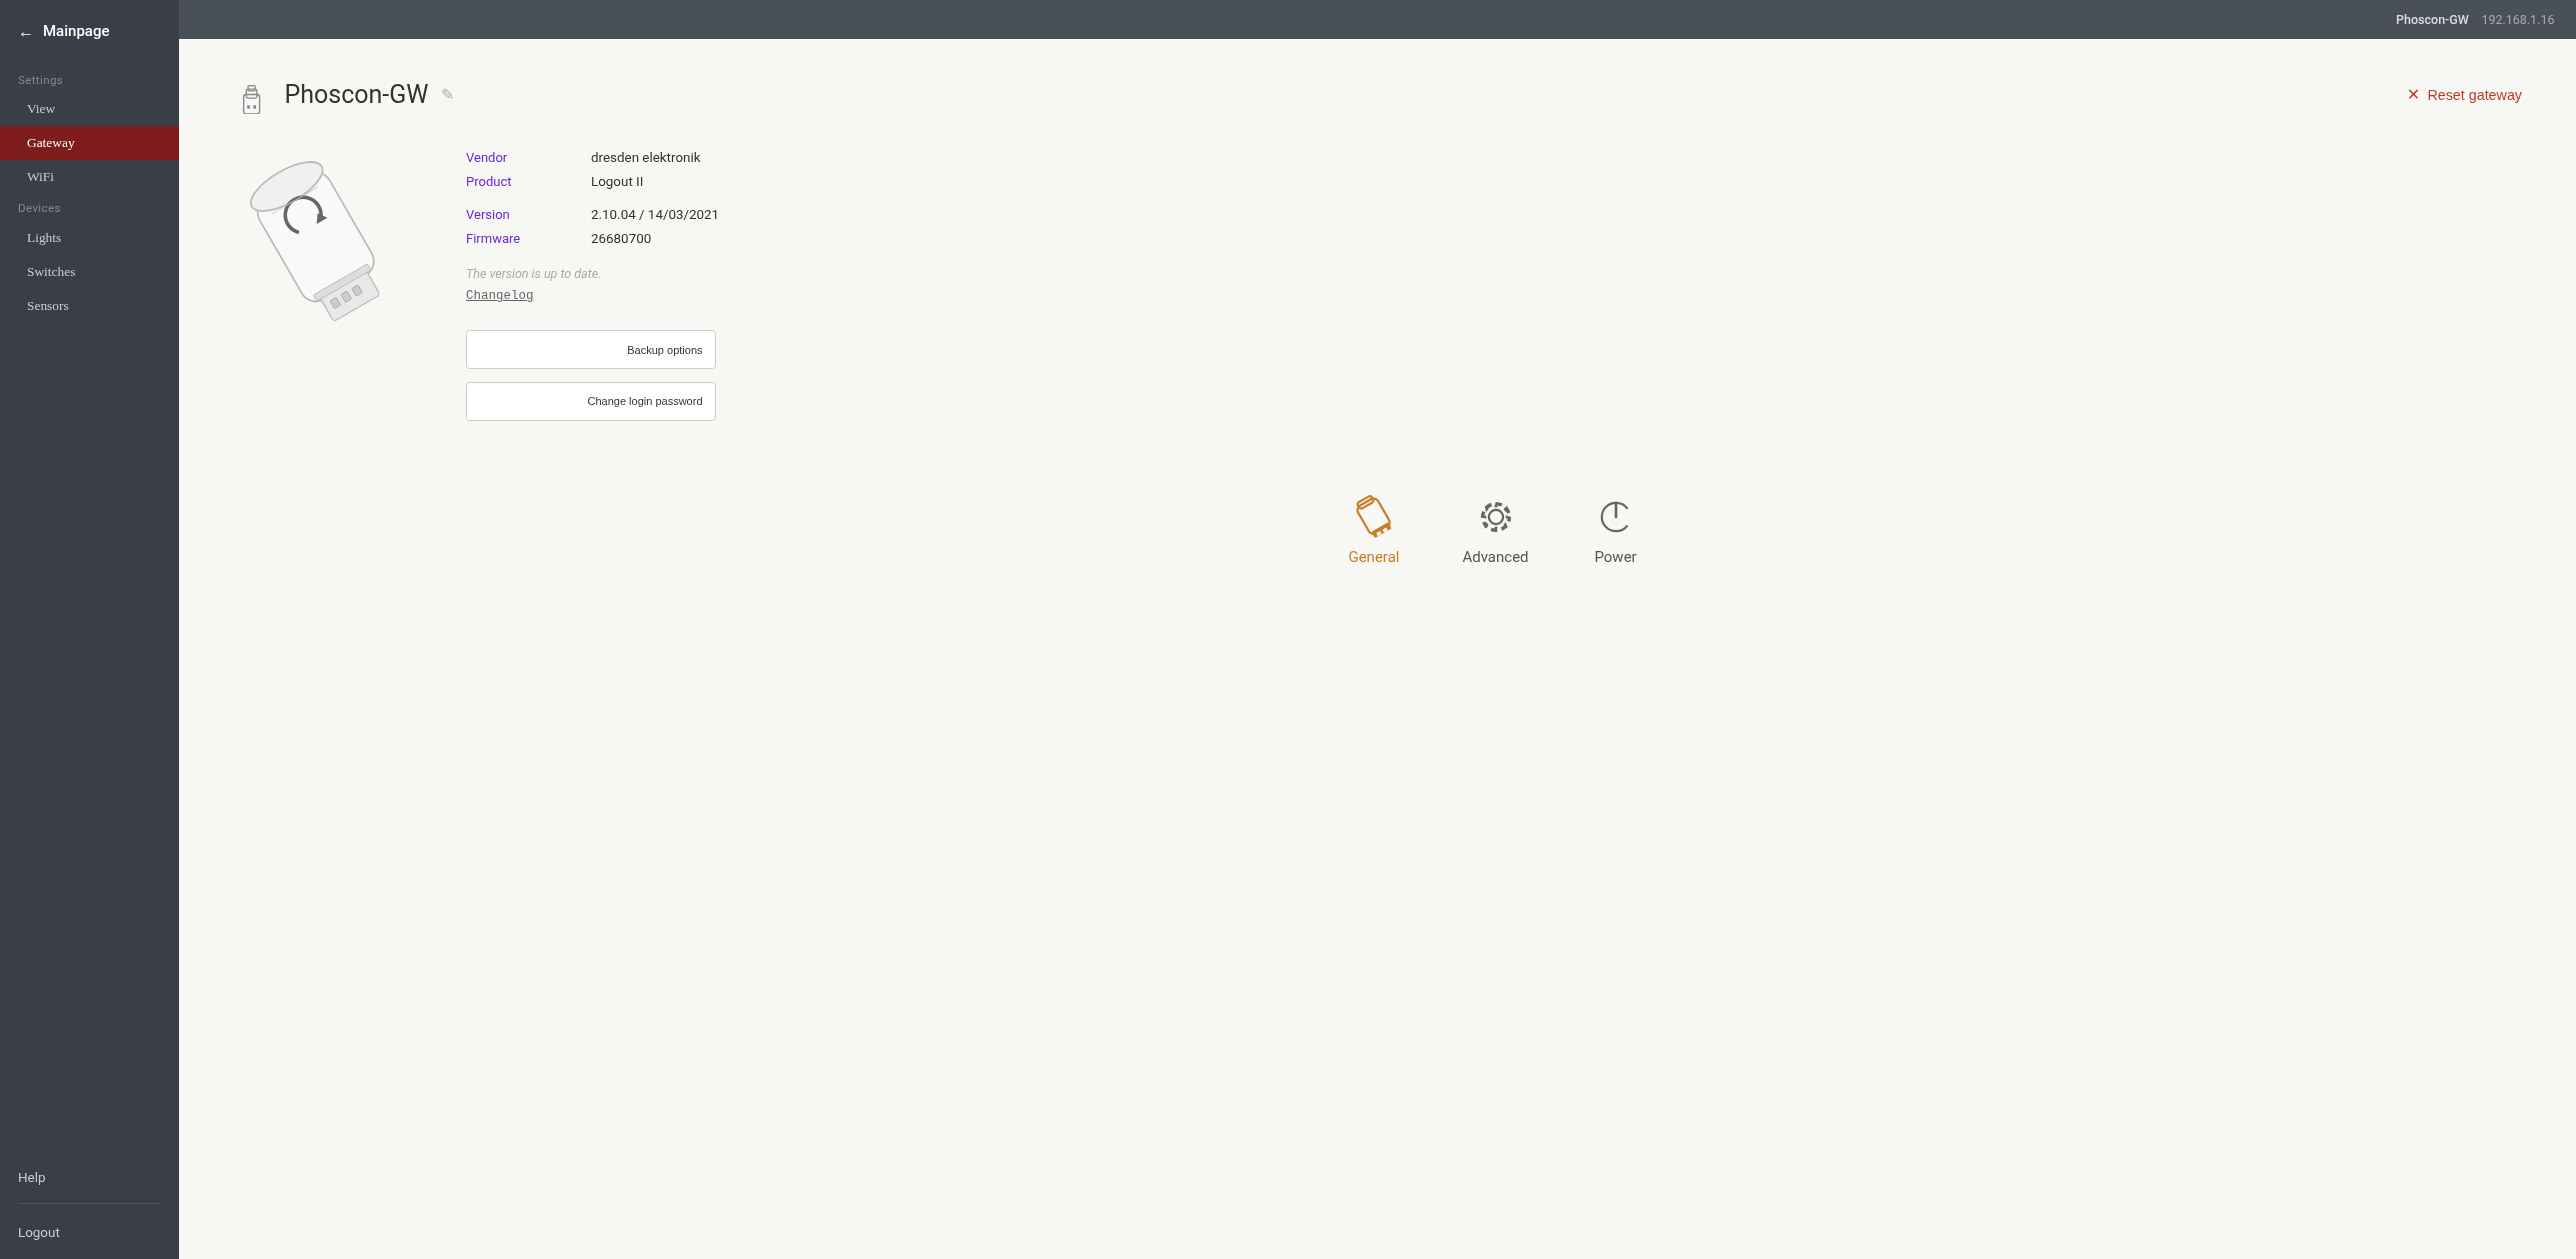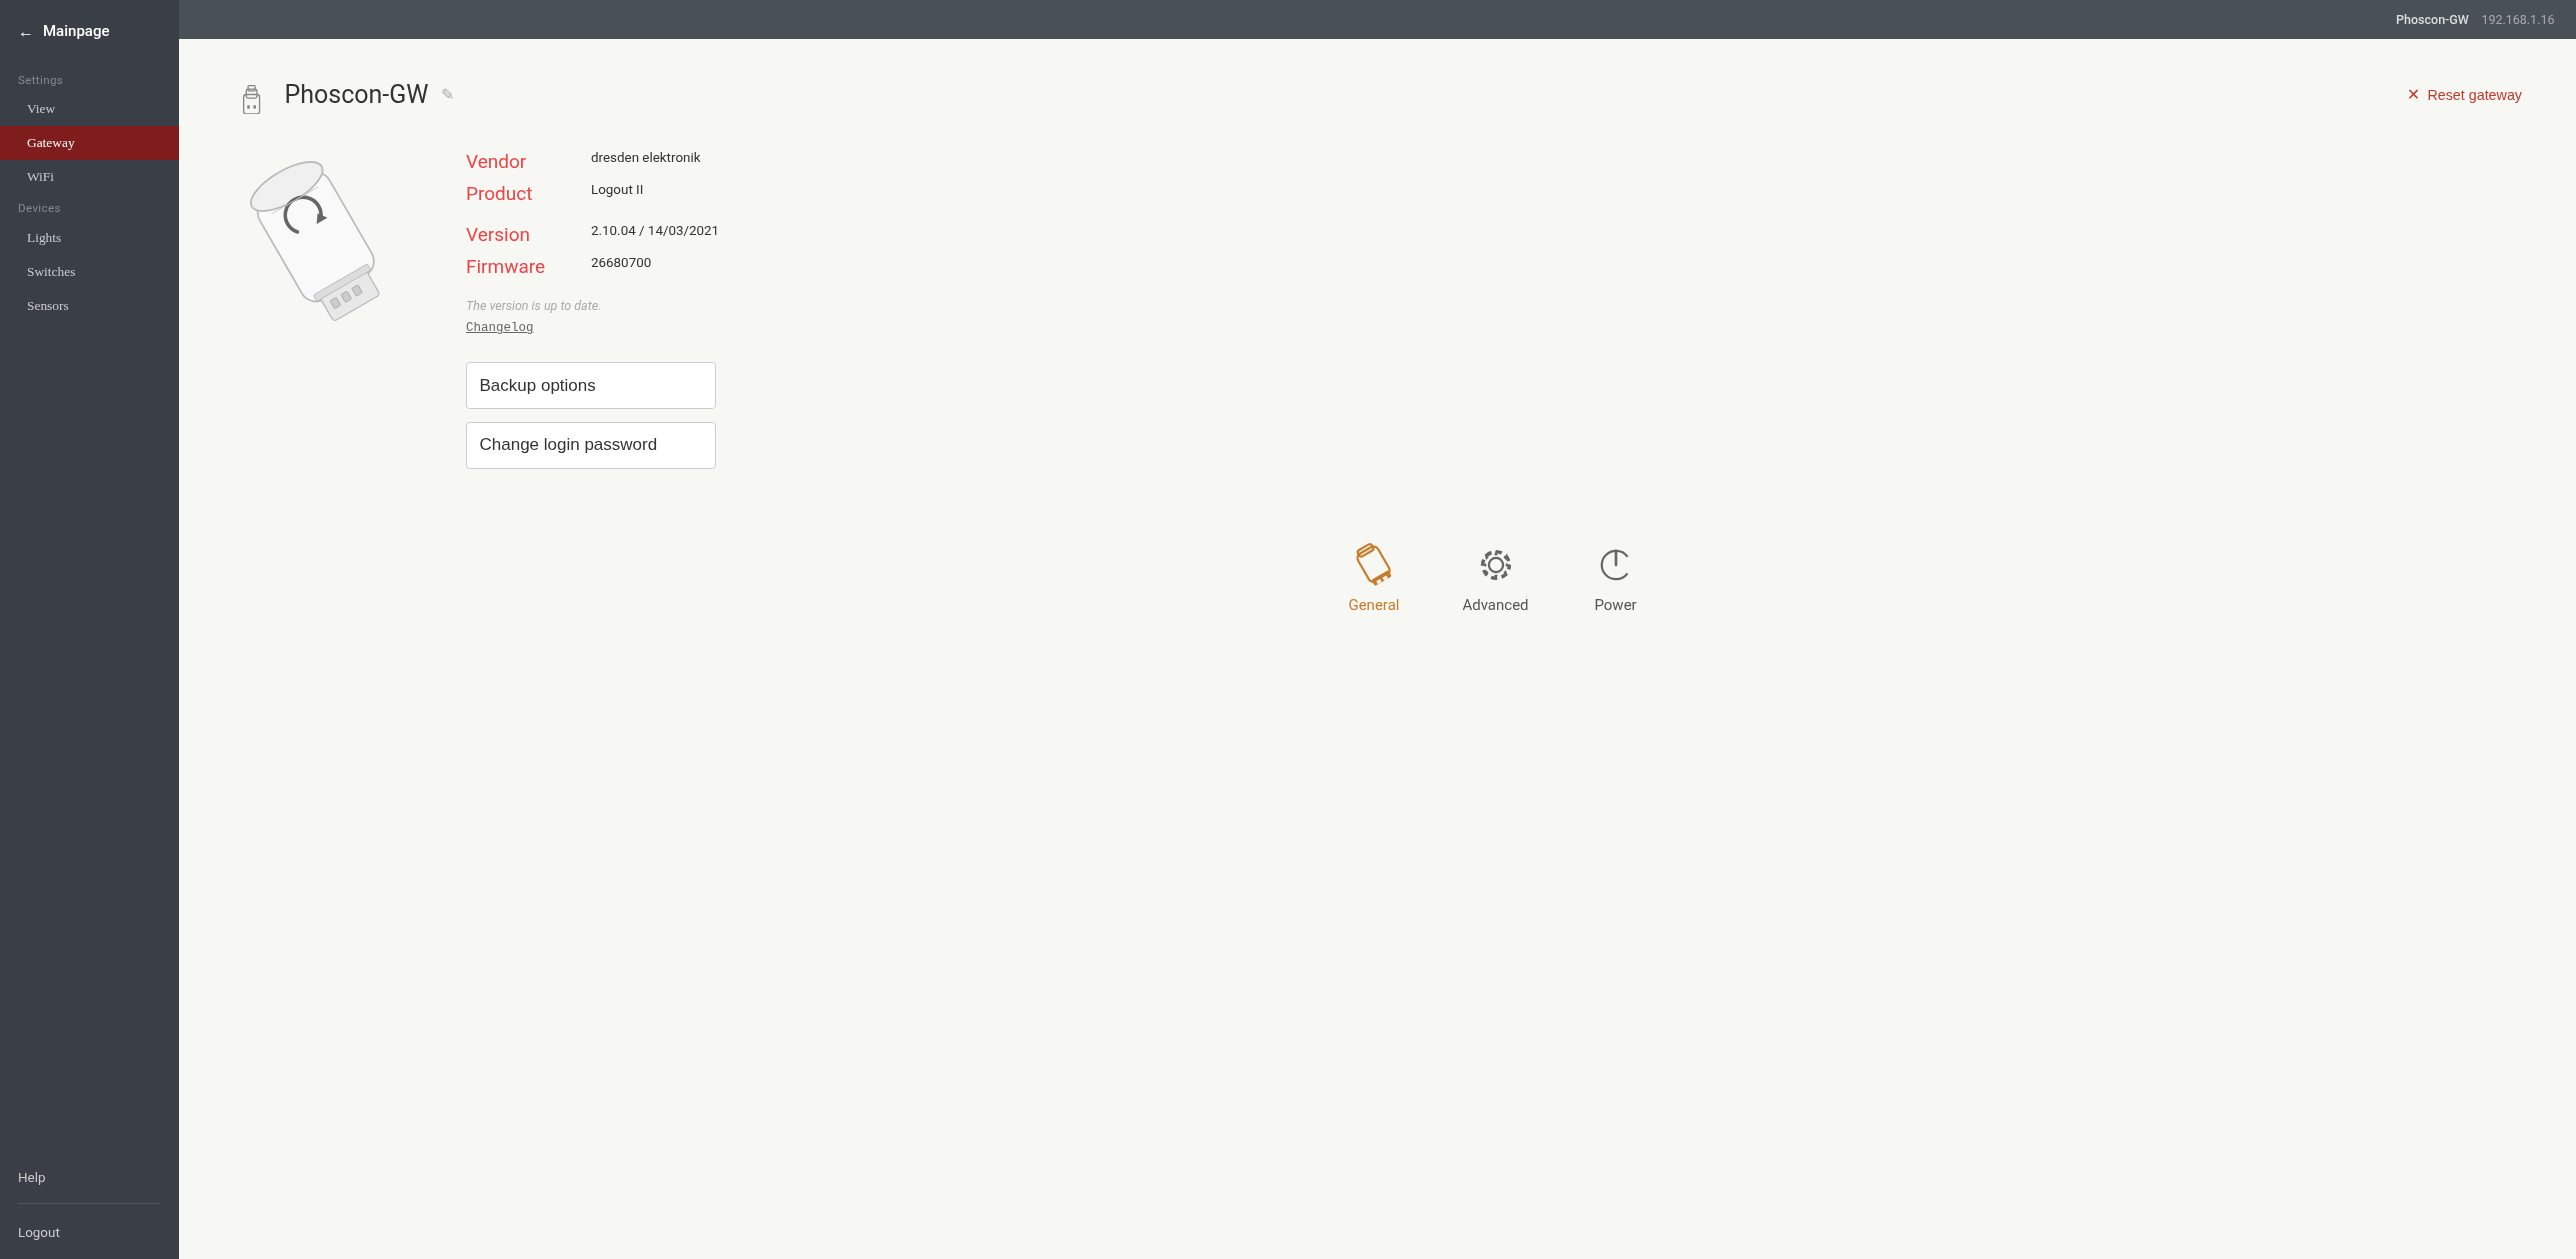--- a/index.html
+++ b/index.html
@@ -168,22 +168,22 @@
     .info-table {
       margin-bottom: 18px;
     }
     .info-row {
       display: flex;
       gap: 36px;
       margin-bottom: 9px;
     }
     .info-label {
       width: 89px;
-      color: #ef4444;
-      font-size: 19px;
+      color: #6d28d9;
+      font-size: 13px;
     }
     .info-value {
       color: #333;
       font-size: 13.4px;
     }
     .info-spacer { height: 9px; }
     .version-note {
       color: #aaa;
       font-style: italic;
       font-size: 12.5px;
@@ -201,24 +201,24 @@
     }
 
     
     .action-btn {
       display: block;
       width: 250px;
       padding: 12.5px;
       background: #fff;
       border: 1.3px solid #ccc;
       border-radius: 3.6px;
-      font-size: 17px;
+      font-size: 11px;
       color: #333;
       cursor: pointer;
-      text-align: left;
+      text-align: right;
       margin-bottom: 12.5px;
     }
 
     
     .bottom-tabs {
       display: flex;
       justify-content: center;
       gap: 63px;
       margin-top: 54px;
       padding-top: 18px;

